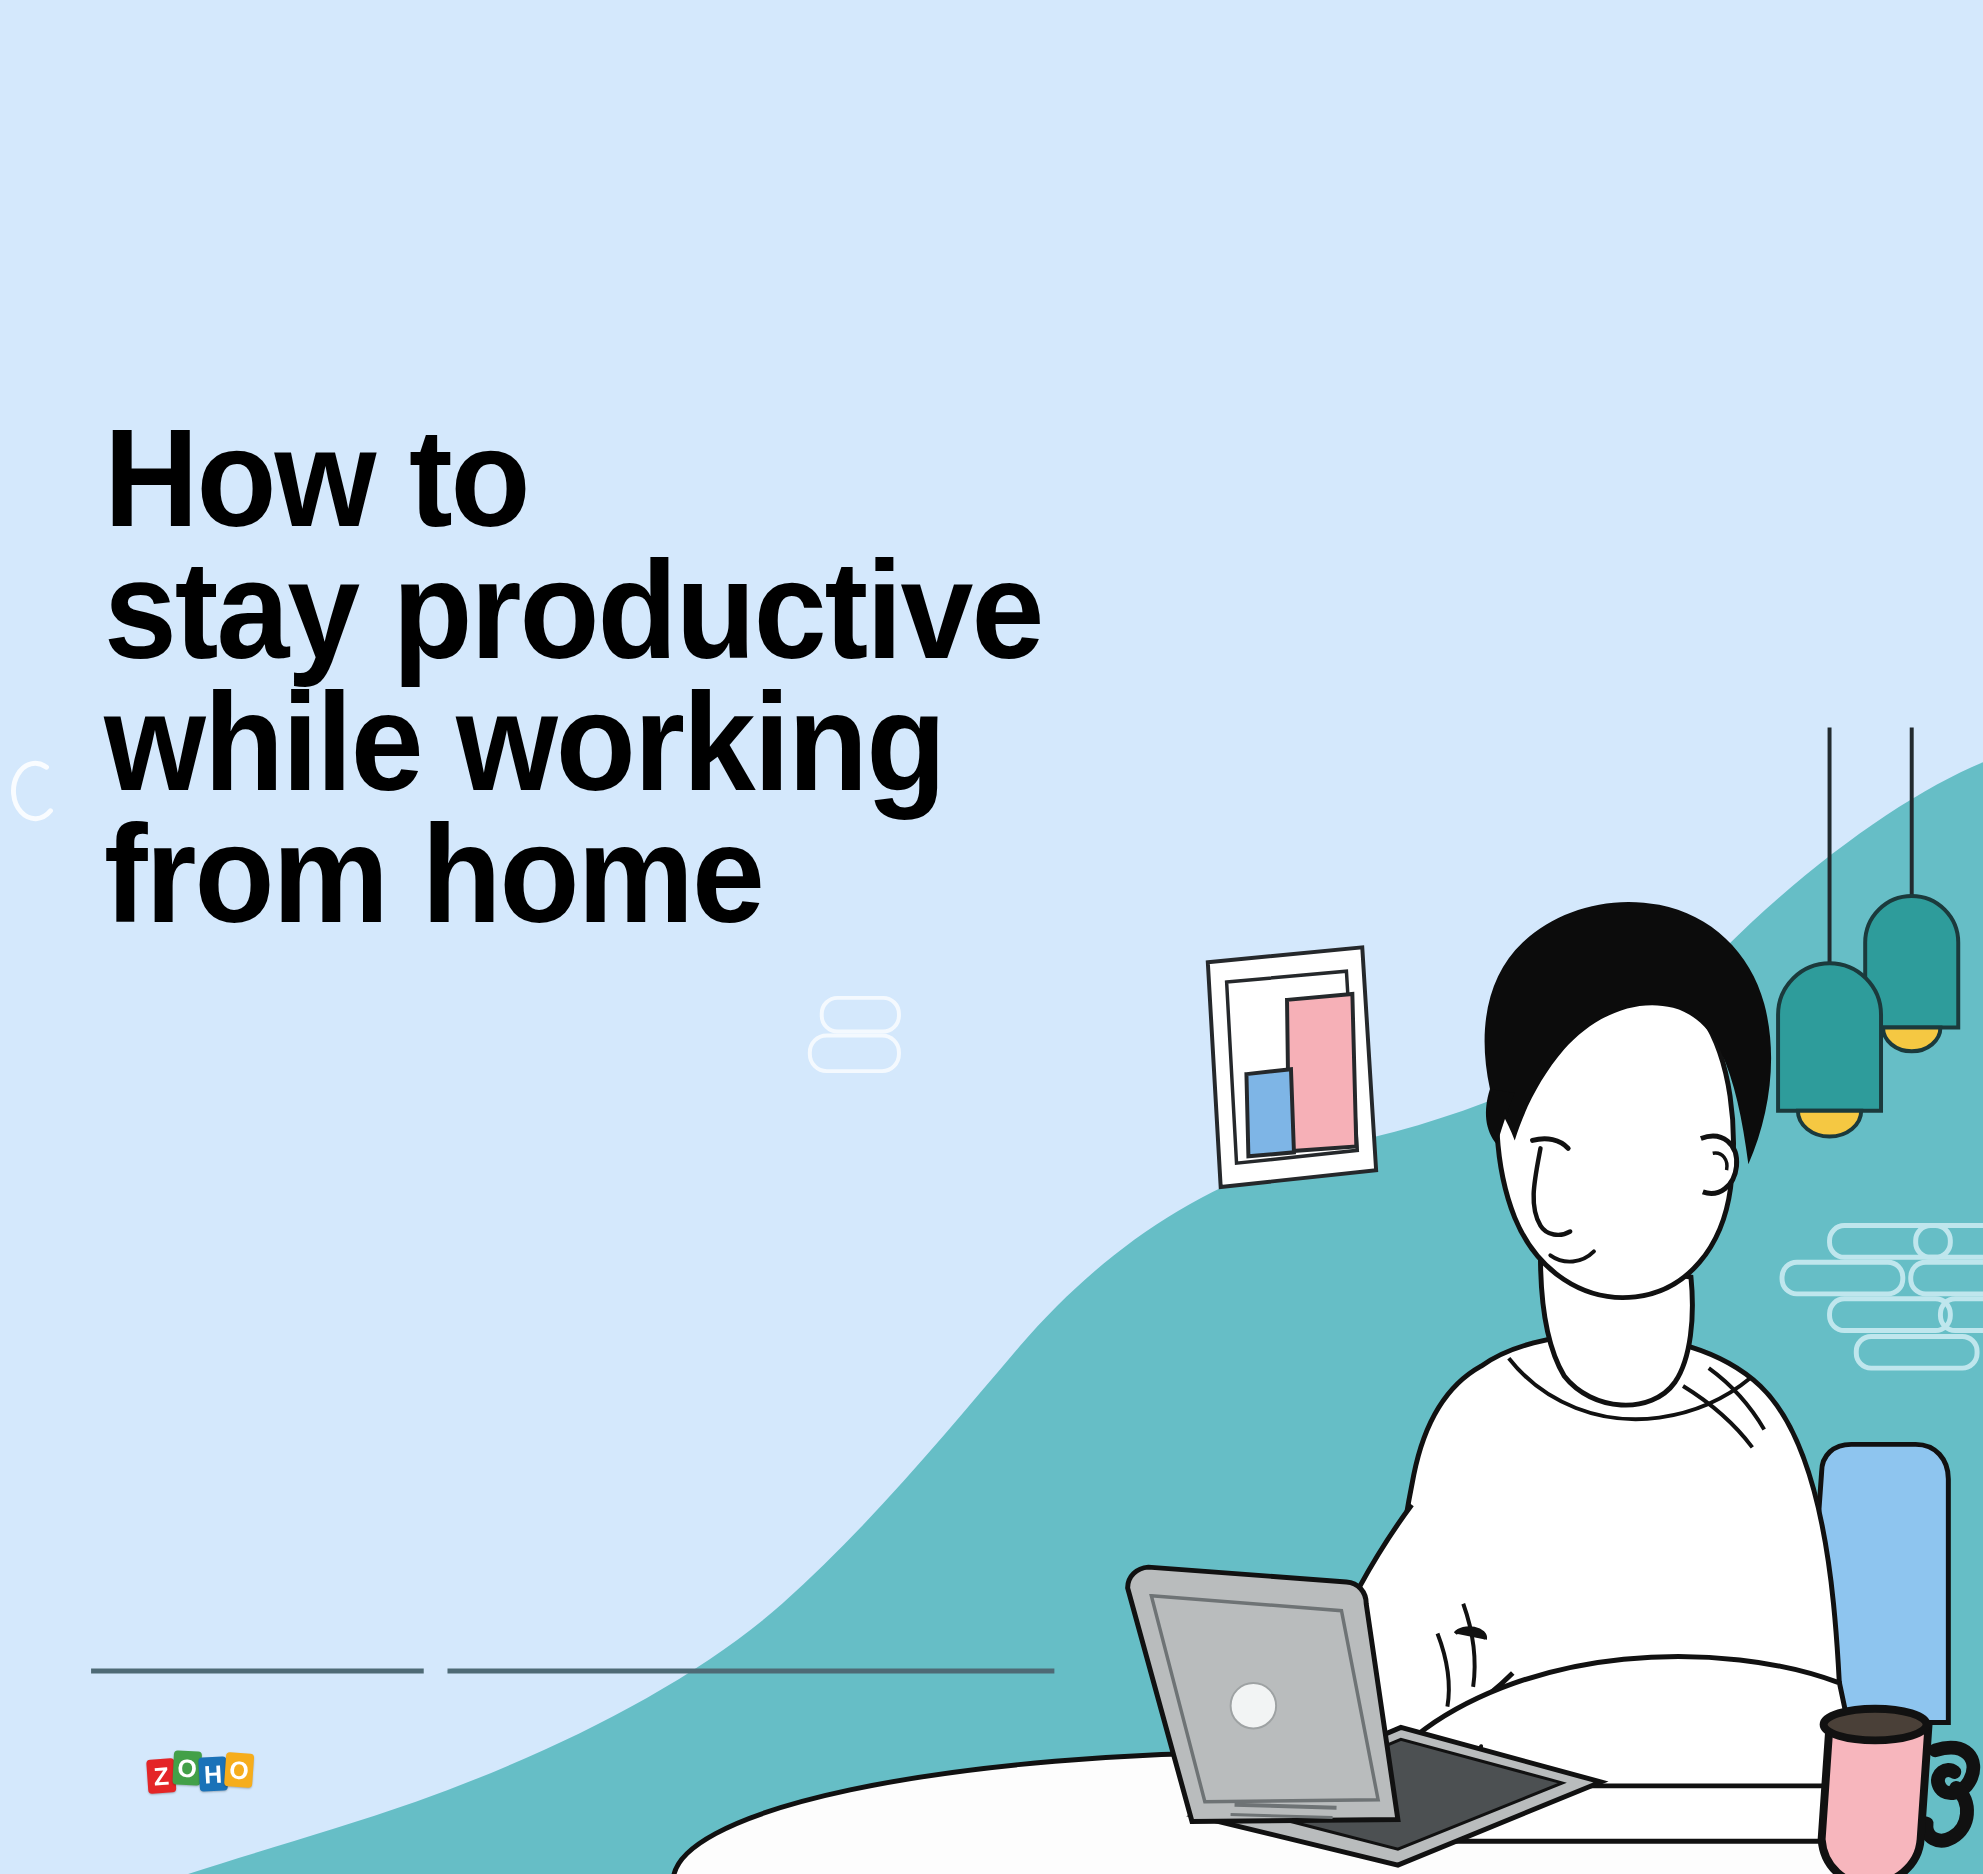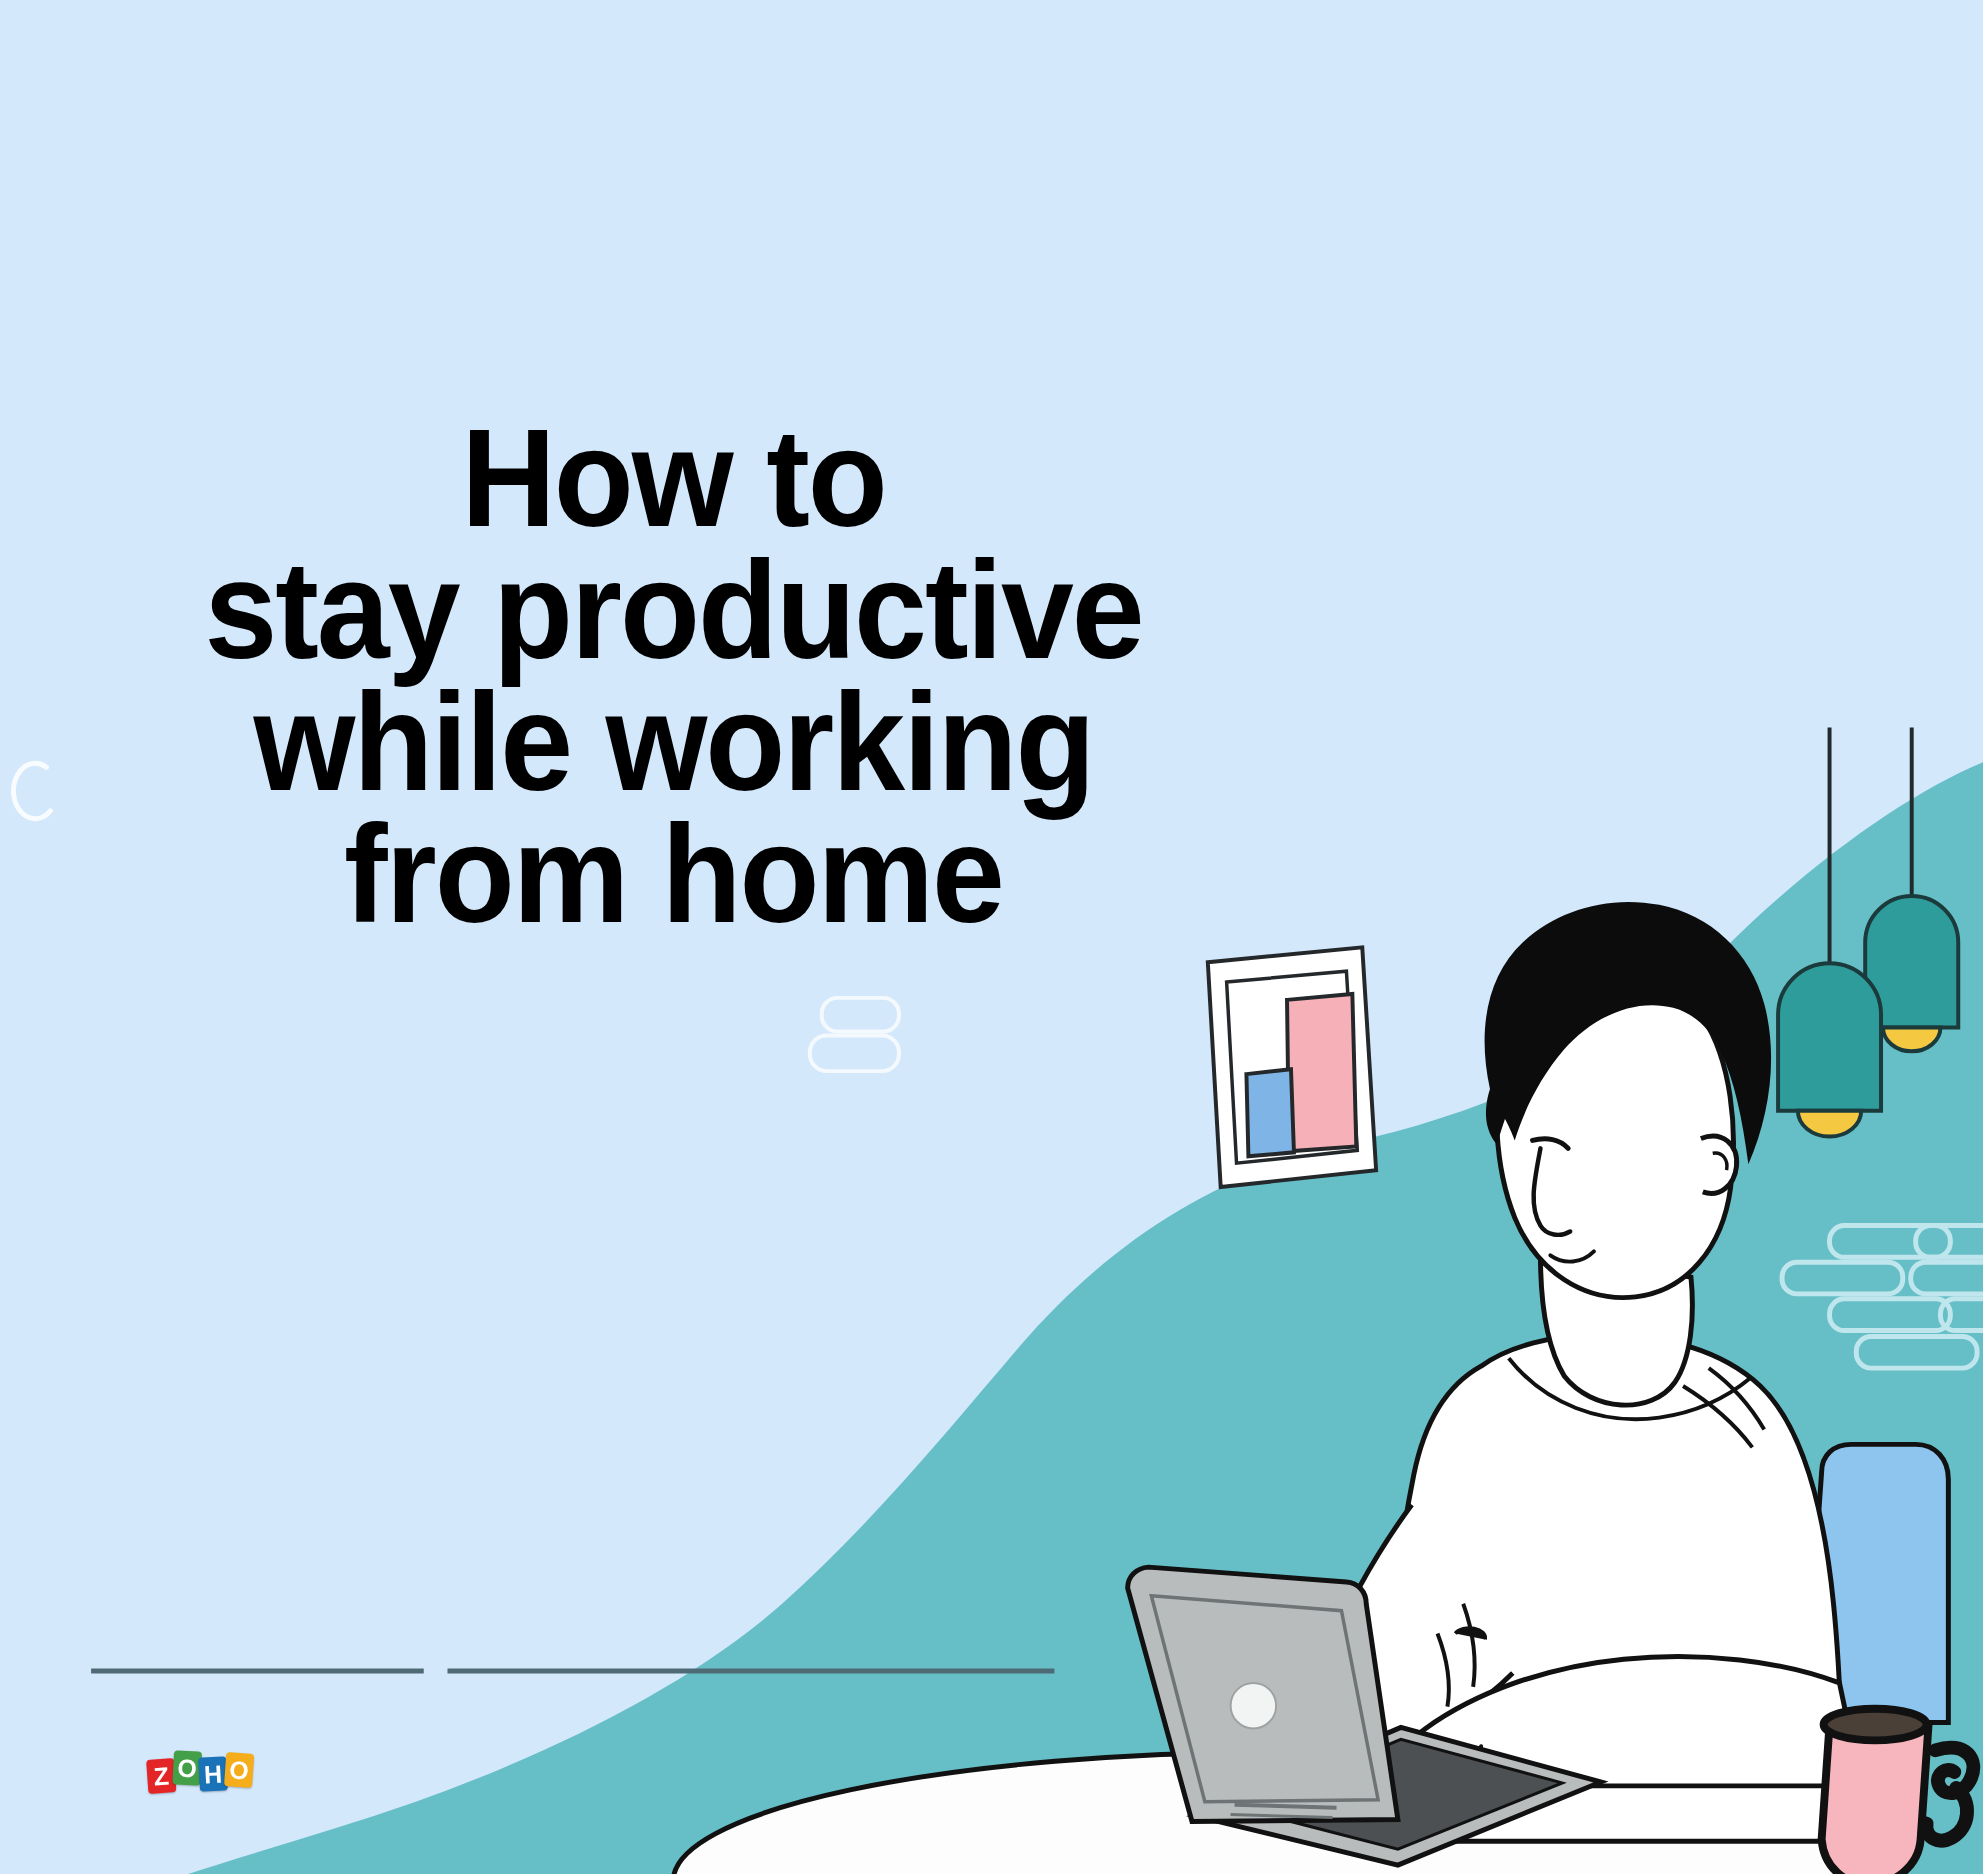--- a/index.html
+++ b/index.html
@@ -22,21 +22,20 @@
     width: 1983px;
     height: 1874px;
   }
   
   #title-block {
     position: absolute;
     left: 104px;
     top: 408px;
     width: 1139px;
     z-index: 40;
-    text-align: center;
   }
   .title-line {
     font-family: "Liberation Sans", sans-serif;
     font-weight: 700;
     font-size: 131px;
     line-height: 132px;
     letter-spacing: -2px;
     color: #000000;
     white-space: nowrap;
     margin: 0;

